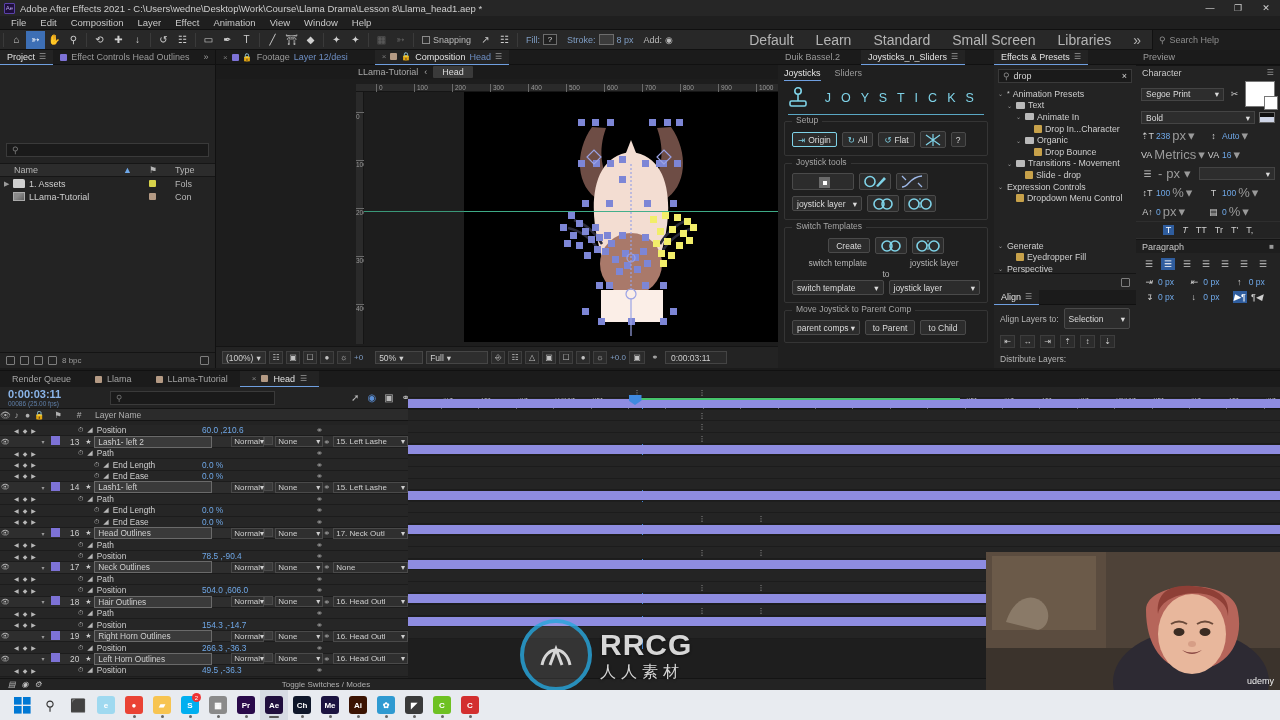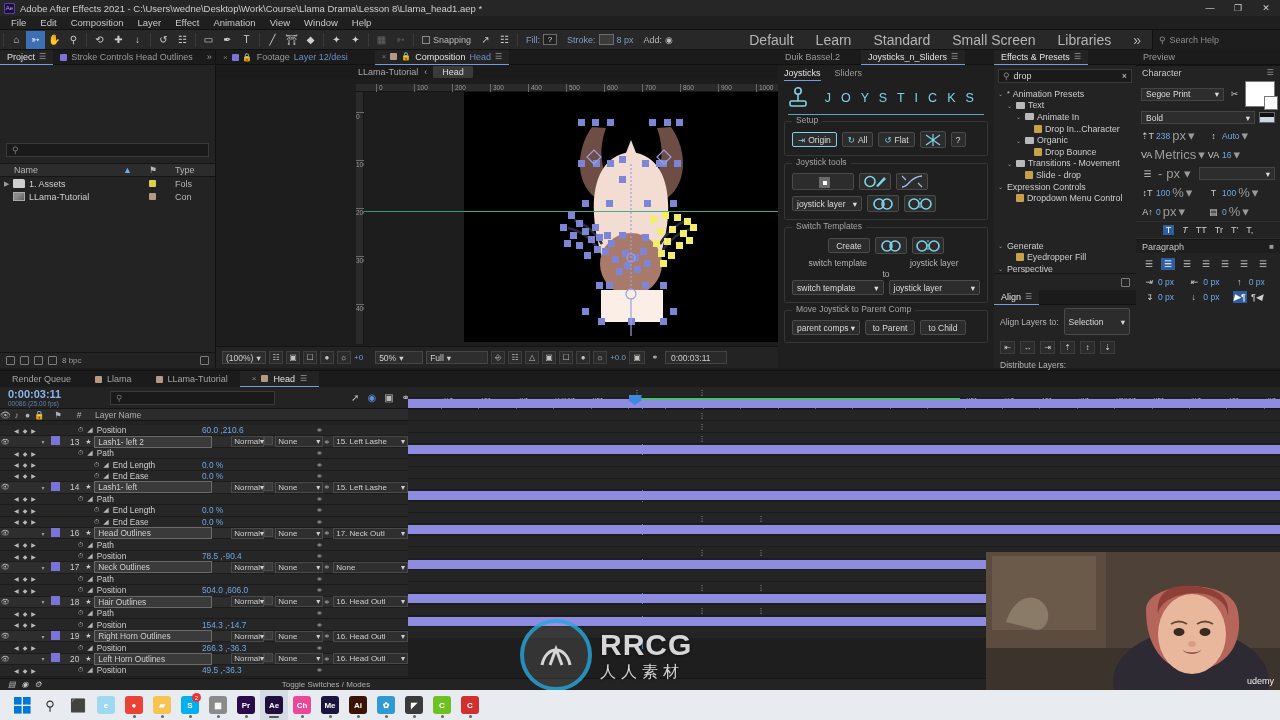--- a/index.html
+++ b/index.html
@@ -284,21 +284,21 @@
   </div>
 
   <div class="panel" id="projectPanel">
     <div class="ptabs">
       <div class="ptab sel">
         <span>Project</span>
         <span class="hamb">☰</span>
       </div>
       <div class="ptab">
         <span class="chip" style="background:#7d72d6"></span>
-        <span>Stroke Controls Head Outlines</span>
+        <span>Effect Controls Head Outlines</span>
       </div>
       <div class="ptab" style="margin-left:auto">»</div>
     </div>
     <div style="height:72px"></div>
     <div class="proj-search">
       <span>⚲</span>
       <span></span>
     </div>
     <div class="proj-head">
       <div class="c1">Name</div>
@@ -743,21 +743,21 @@
 
   <div class="panel" id="alignPanel">
     <div class="ptabs">
       <div class="ptab sel">
         <span>Align</span>
         <span class="hamb">☰</span>
       </div>
     </div>
     <div class="al-row">
       <span>Align Layers to:</span>
-      <span class="dk-sel" style="flex:1;height:27px">
+      <span class="dk-sel" style="flex:1;height:21px">
         <span>Selection</span>
           <span>▾</span>
       </span>
     </div>
     <div class="al-row">
       <span class="al-ic">⇤</span>
       <span class="al-ic">↔</span>
       <span class="al-ic">⇥</span>
       <span class="al-ic">⇡</span>
       <span class="al-ic">↕</span>
@@ -1604,21 +1604,21 @@
       <div class="tb-ic dot">
         <span class="tb-sq" style="background:#8a8a8a">▦</span>
       </div>
       <div class="tb-ic dot">
         <span class="tb-sq" style="background:#2a0a4a">Pr</span>
       </div>
       <div class="tb-ic act on">
         <span class="tb-sq" style="background:#1f0e3d">Ae</span>
       </div>
       <div class="tb-ic dot">
-        <span class="tb-sq" style="background:#ec4899">Ch</span>
+        <span class="tb-sq" style="background:#0f172a">Ch</span>
       </div>
       <div class="tb-ic dot">
         <span class="tb-sq" style="background:#1b1340">Me</span>
       </div>
       <div class="tb-ic dot">
         <span class="tb-sq" style="background:#3b1302">Ai</span>
       </div>
       <div class="tb-ic dot">
         <span class="tb-sq" style="background:#2f9ad1">✿</span>
       </div>

